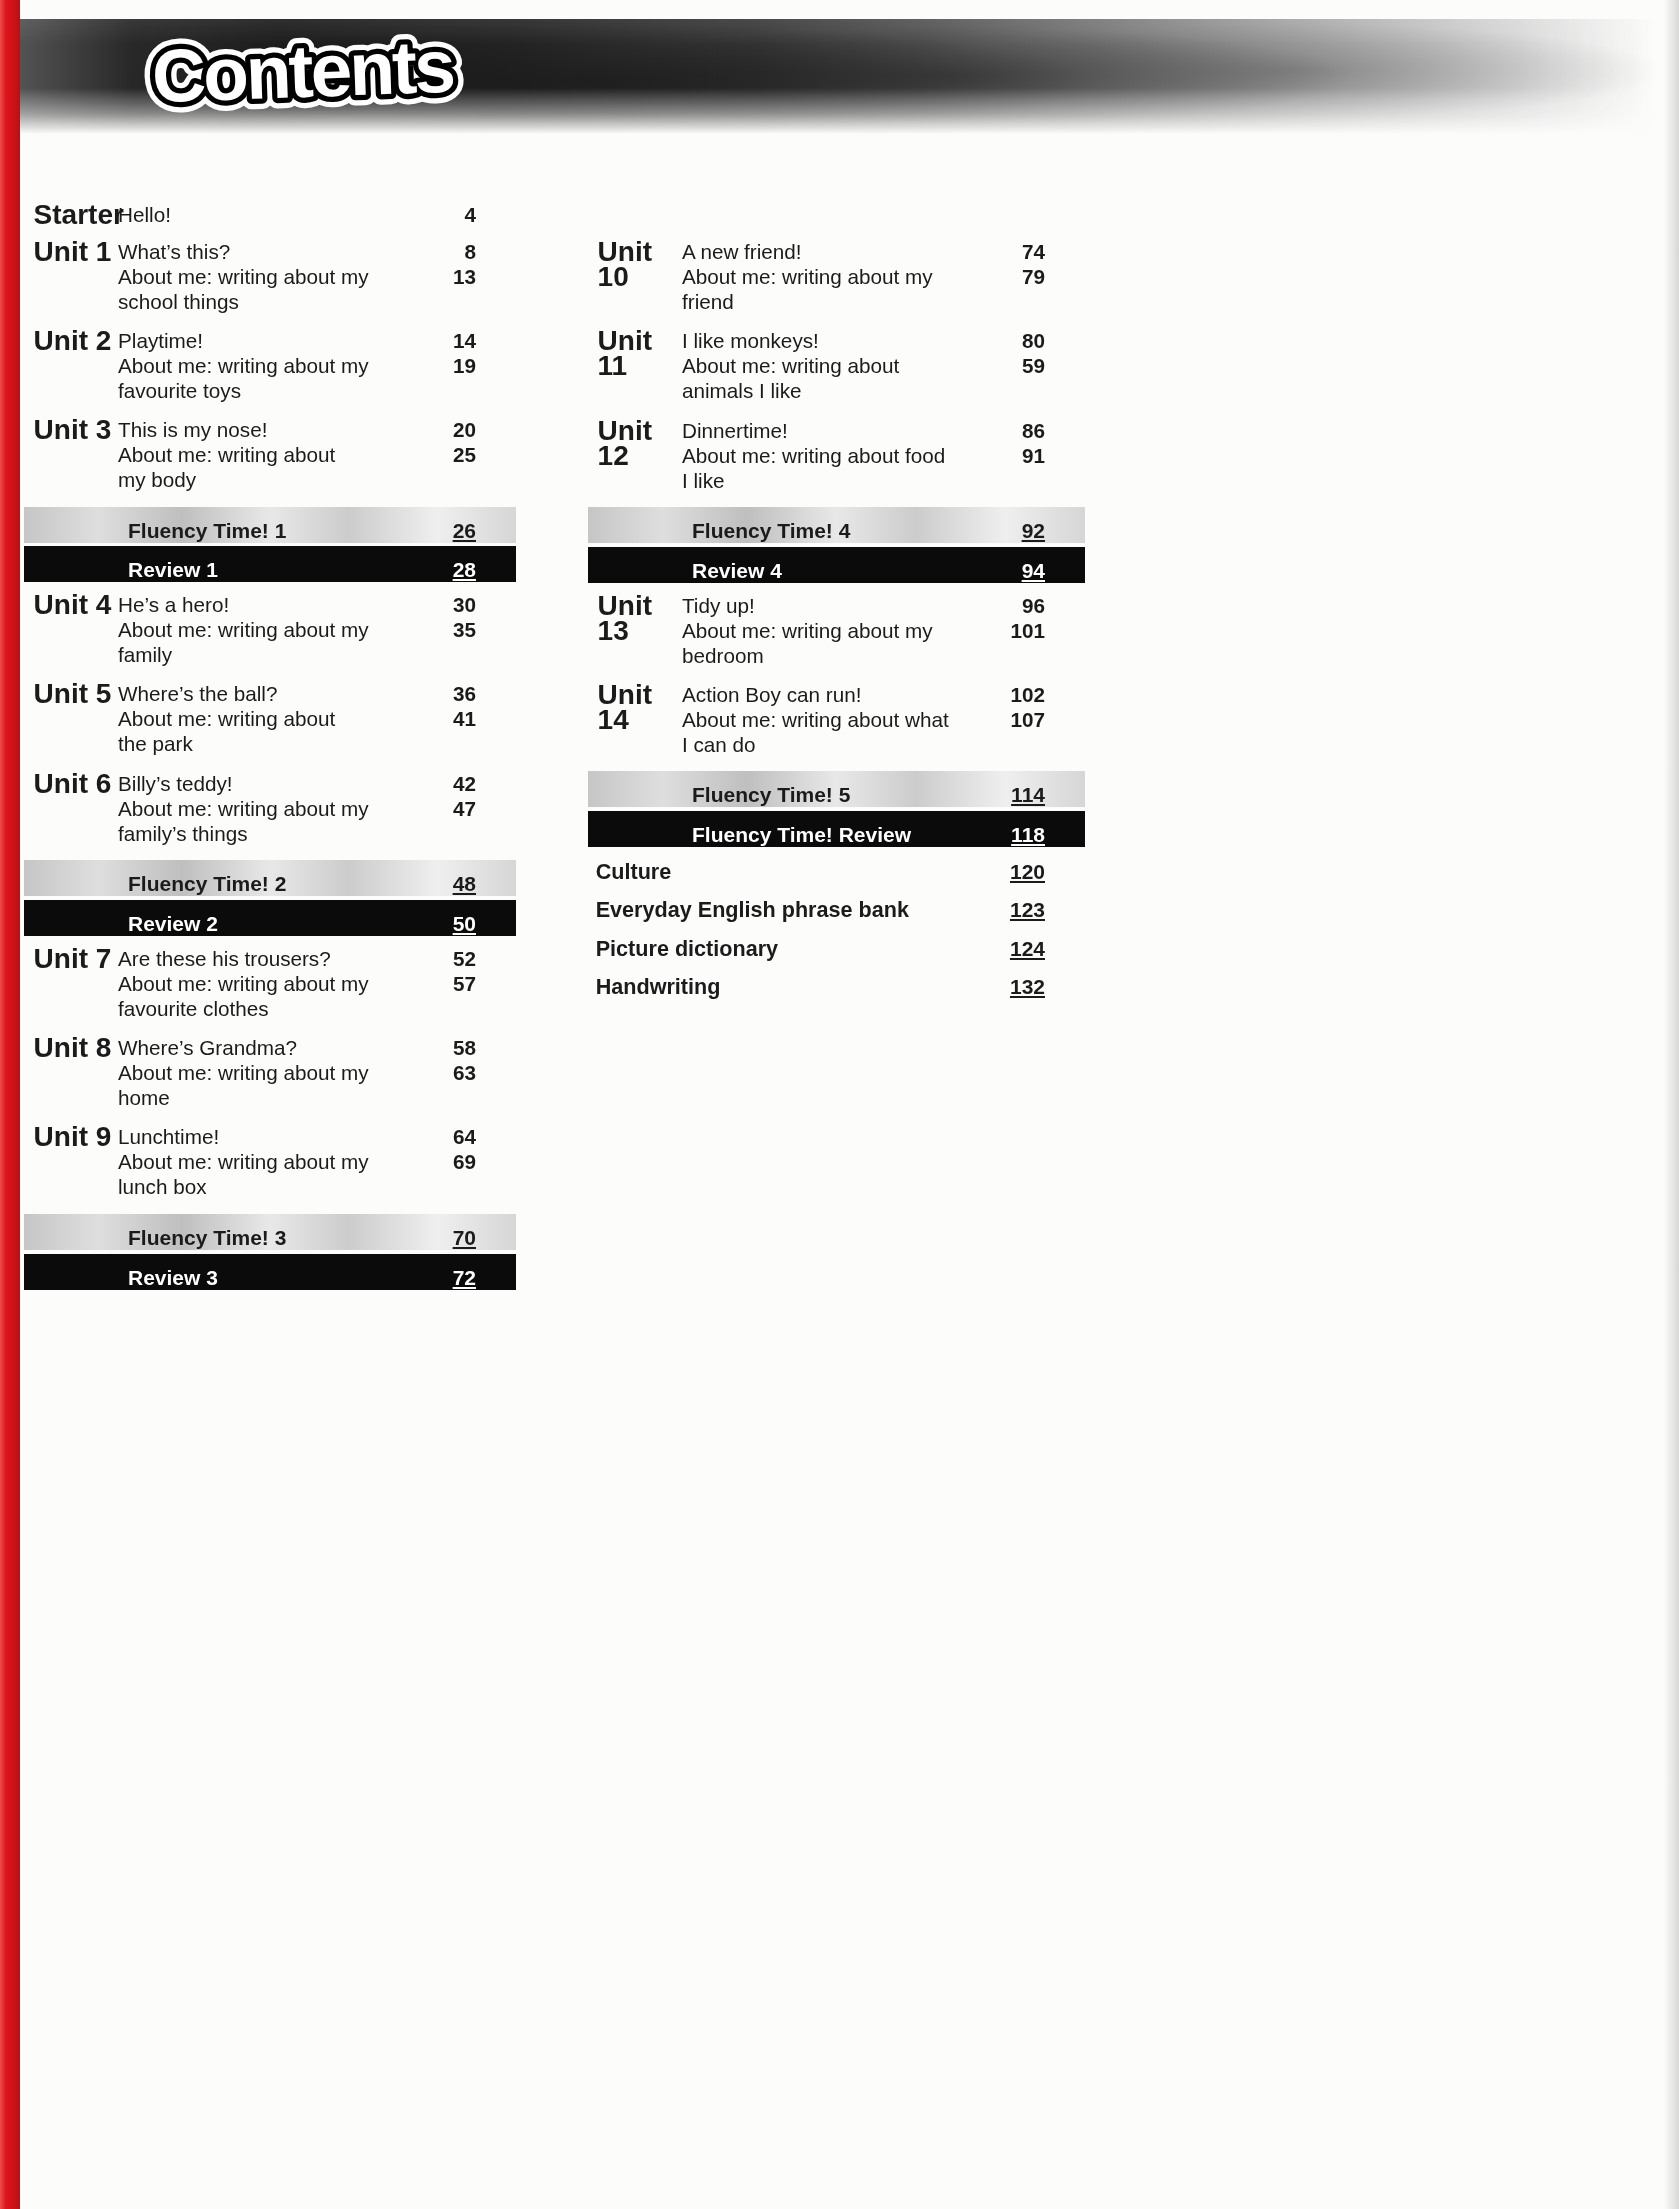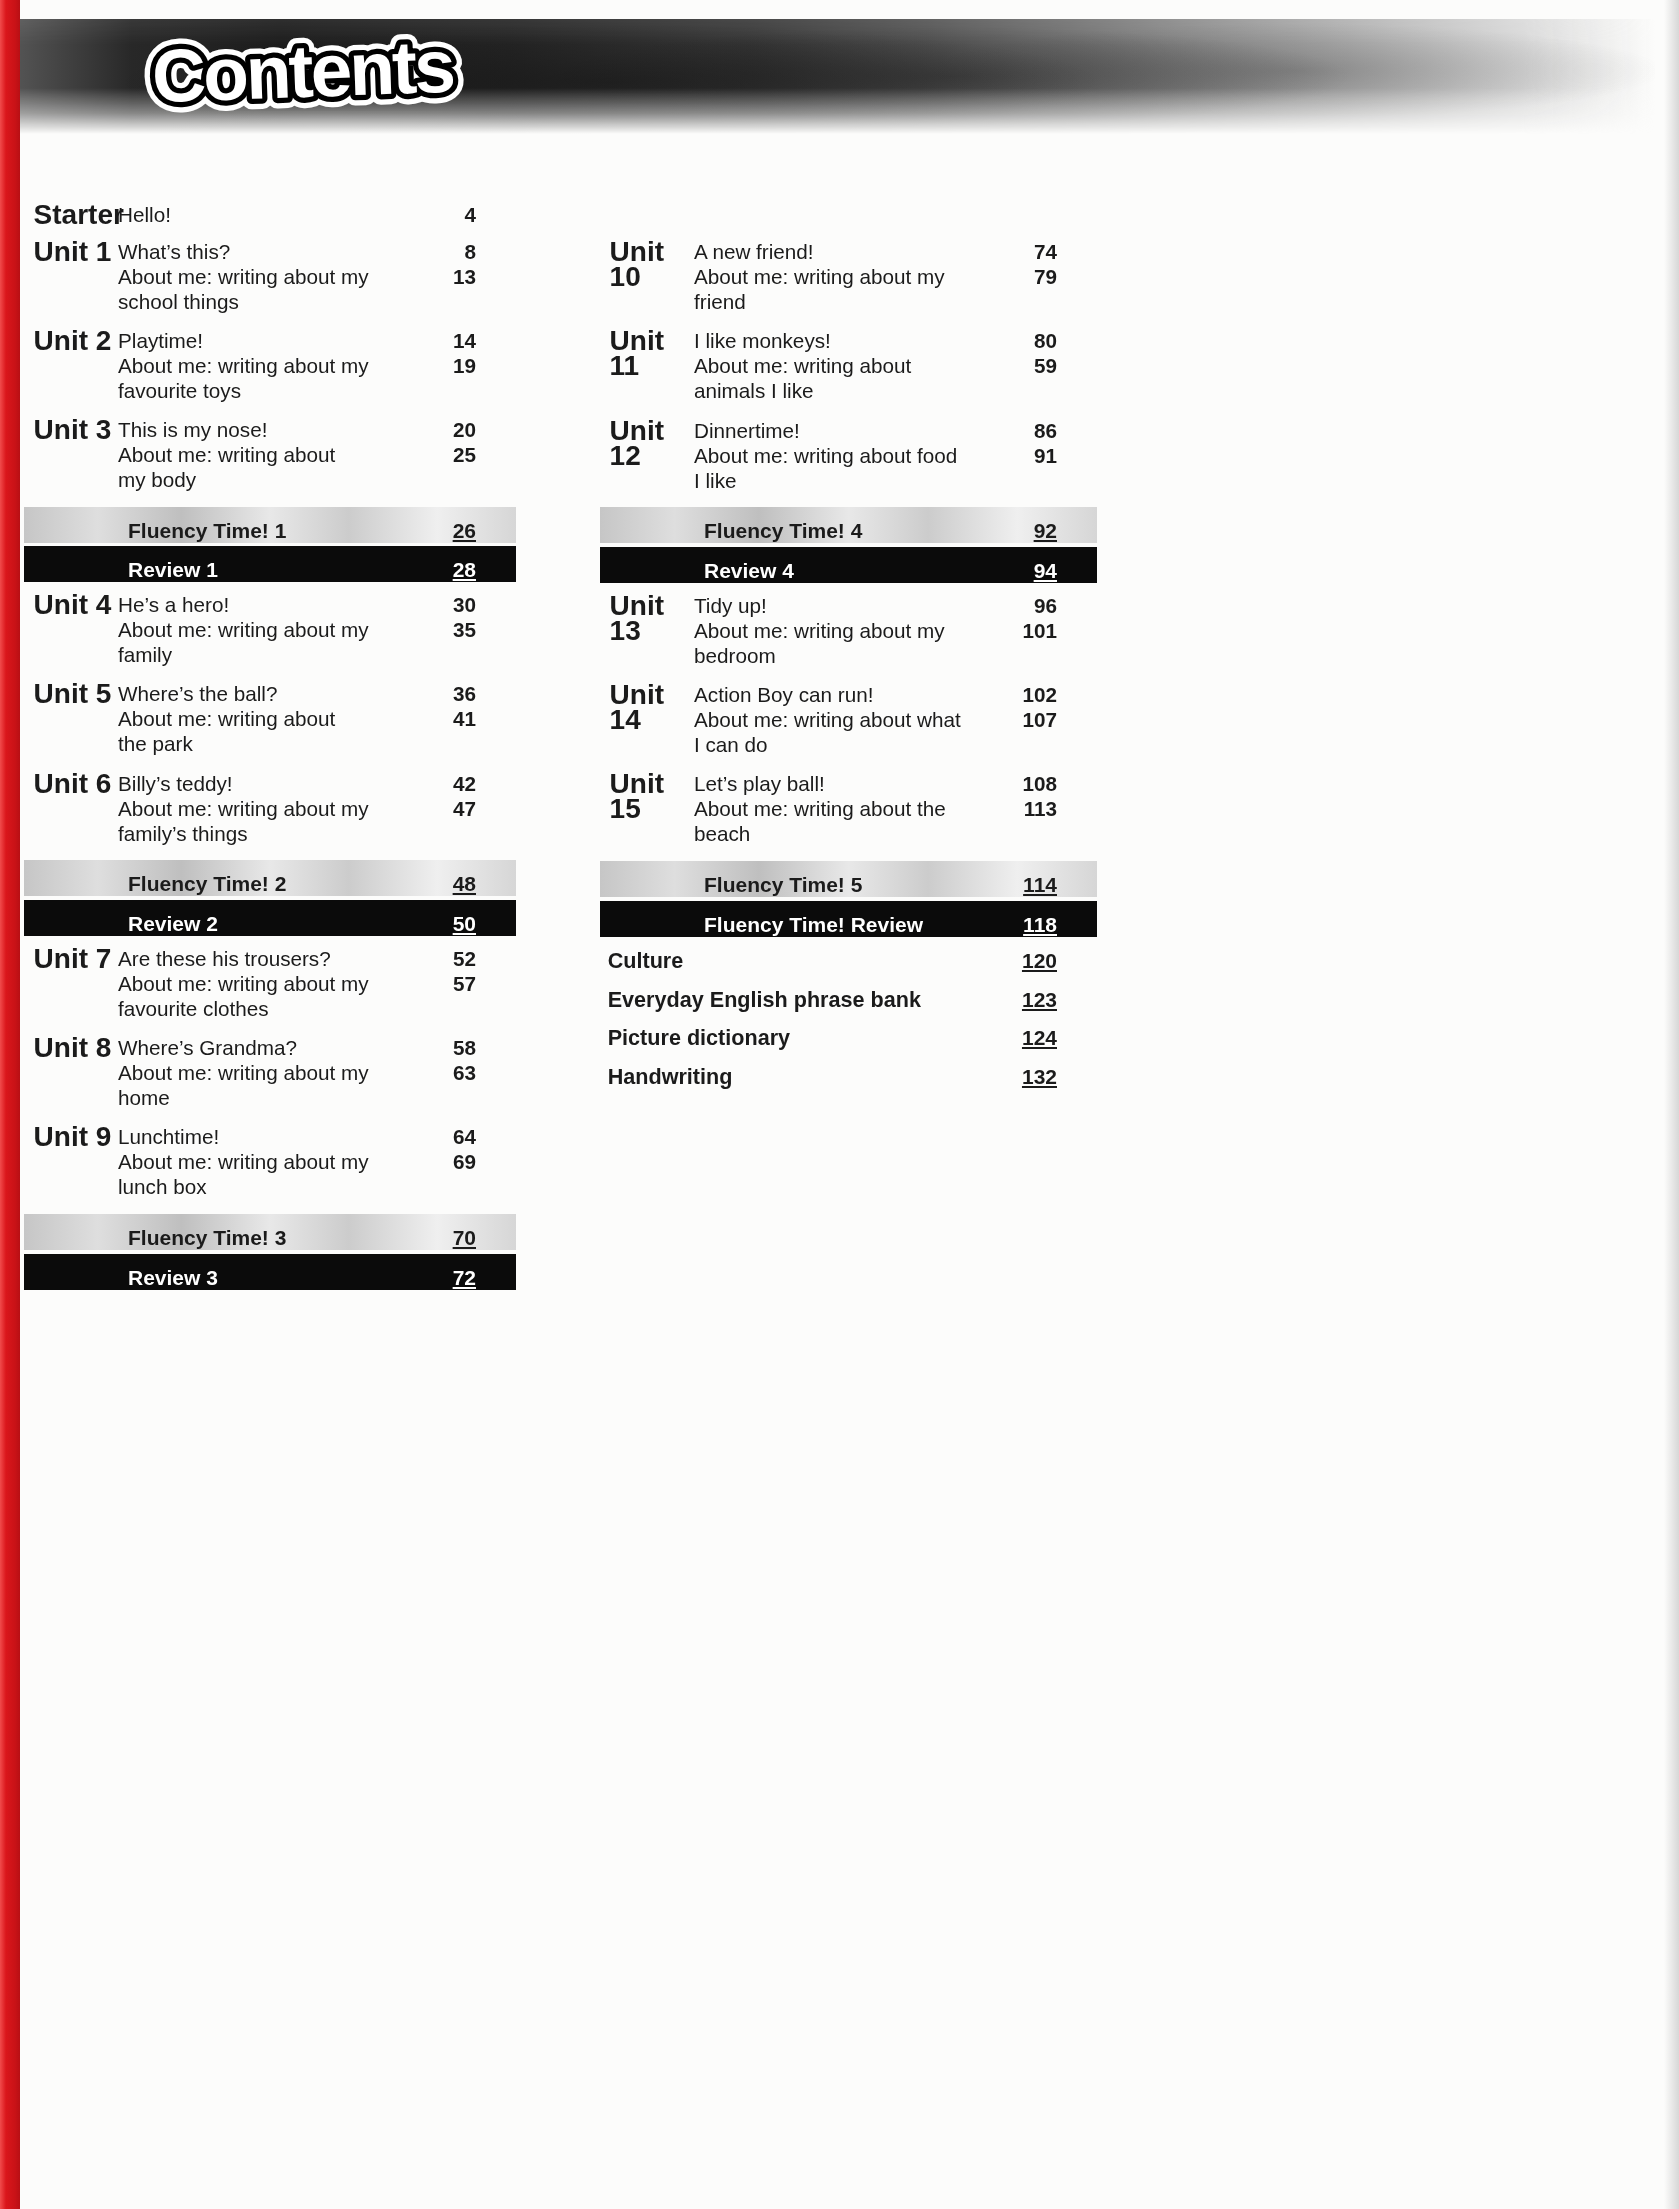--- a/index.html
+++ b/index.html
@@ -47,21 +47,21 @@
     font-family: "Liberation Sans", sans-serif;
     font-weight: bold; font-size: 78px; letter-spacing: -3px;
   }
   .t-halo   { fill: #ffffff; stroke: #ffffff; stroke-width: 22; stroke-linejoin: round; }
   .t-outline{ fill: none;    stroke: #000000; stroke-width: 11; stroke-linejoin: round; }
   .t-fill   { fill: #ffffff; }
 
   
   .toc-col { position: absolute; top: 202px; z-index: 2; display: flex; flex-direction: column; }
   #col-left  { left: 24px;  width: 492px; }
-  #col-right { left: 600px; width: 497px; padding-top: 37px; }
+  #col-right { left: 588px; width: 497px; padding-top: 37px; }
 
   .row { display: flex; align-items: flex-start; }
   .row.unit, .row.starter { margin-bottom: 14.4px; }
   .row.starter { margin-bottom: 11.5px; }
 
   .unit-label {
     flex: none; width: 94px; padding-left: 9.6px;
     font-weight: bold; font-size: 28px; line-height: 25px;
   }
   .lines { flex: 1; font-size: 20.7px; line-height: 25px; }
@@ -320,32 +320,20 @@
       <div class="lines">
         <div class="line title">Action Boy can run!</div>
         <div class="line sub">About me: writing about what</div>
         <div class="line sub">I can do</div>
       </div>
       <div class="pages">
         <div class="pnum">102</div>
         <div class="pnum">107</div>
       </div>
     </div>
-    <div class="row unit">
-      <div class="unit-label">Unit 15</div>
-      <div class="lines">
-        <div class="line title">Let’s play ball!</div>
-        <div class="line sub">About me: writing about the</div>
-        <div class="line sub">beach</div>
-      </div>
-      <div class="pages">
-        <div class="pnum">108</div>
-        <div class="pnum">113</div>
-      </div>
-    </div>
     <div class="row fluency">
       <div class="band-title">Fluency Time! 5</div>
       <div class="band-page">114</div>
     </div>
     <div class="row review-fluency">
       <div class="band-title">Fluency Time! Review</div>
       <div class="band-page">118</div>
     </div>
     <div class="row simple">
       <div class="band-title">Culture</div>

